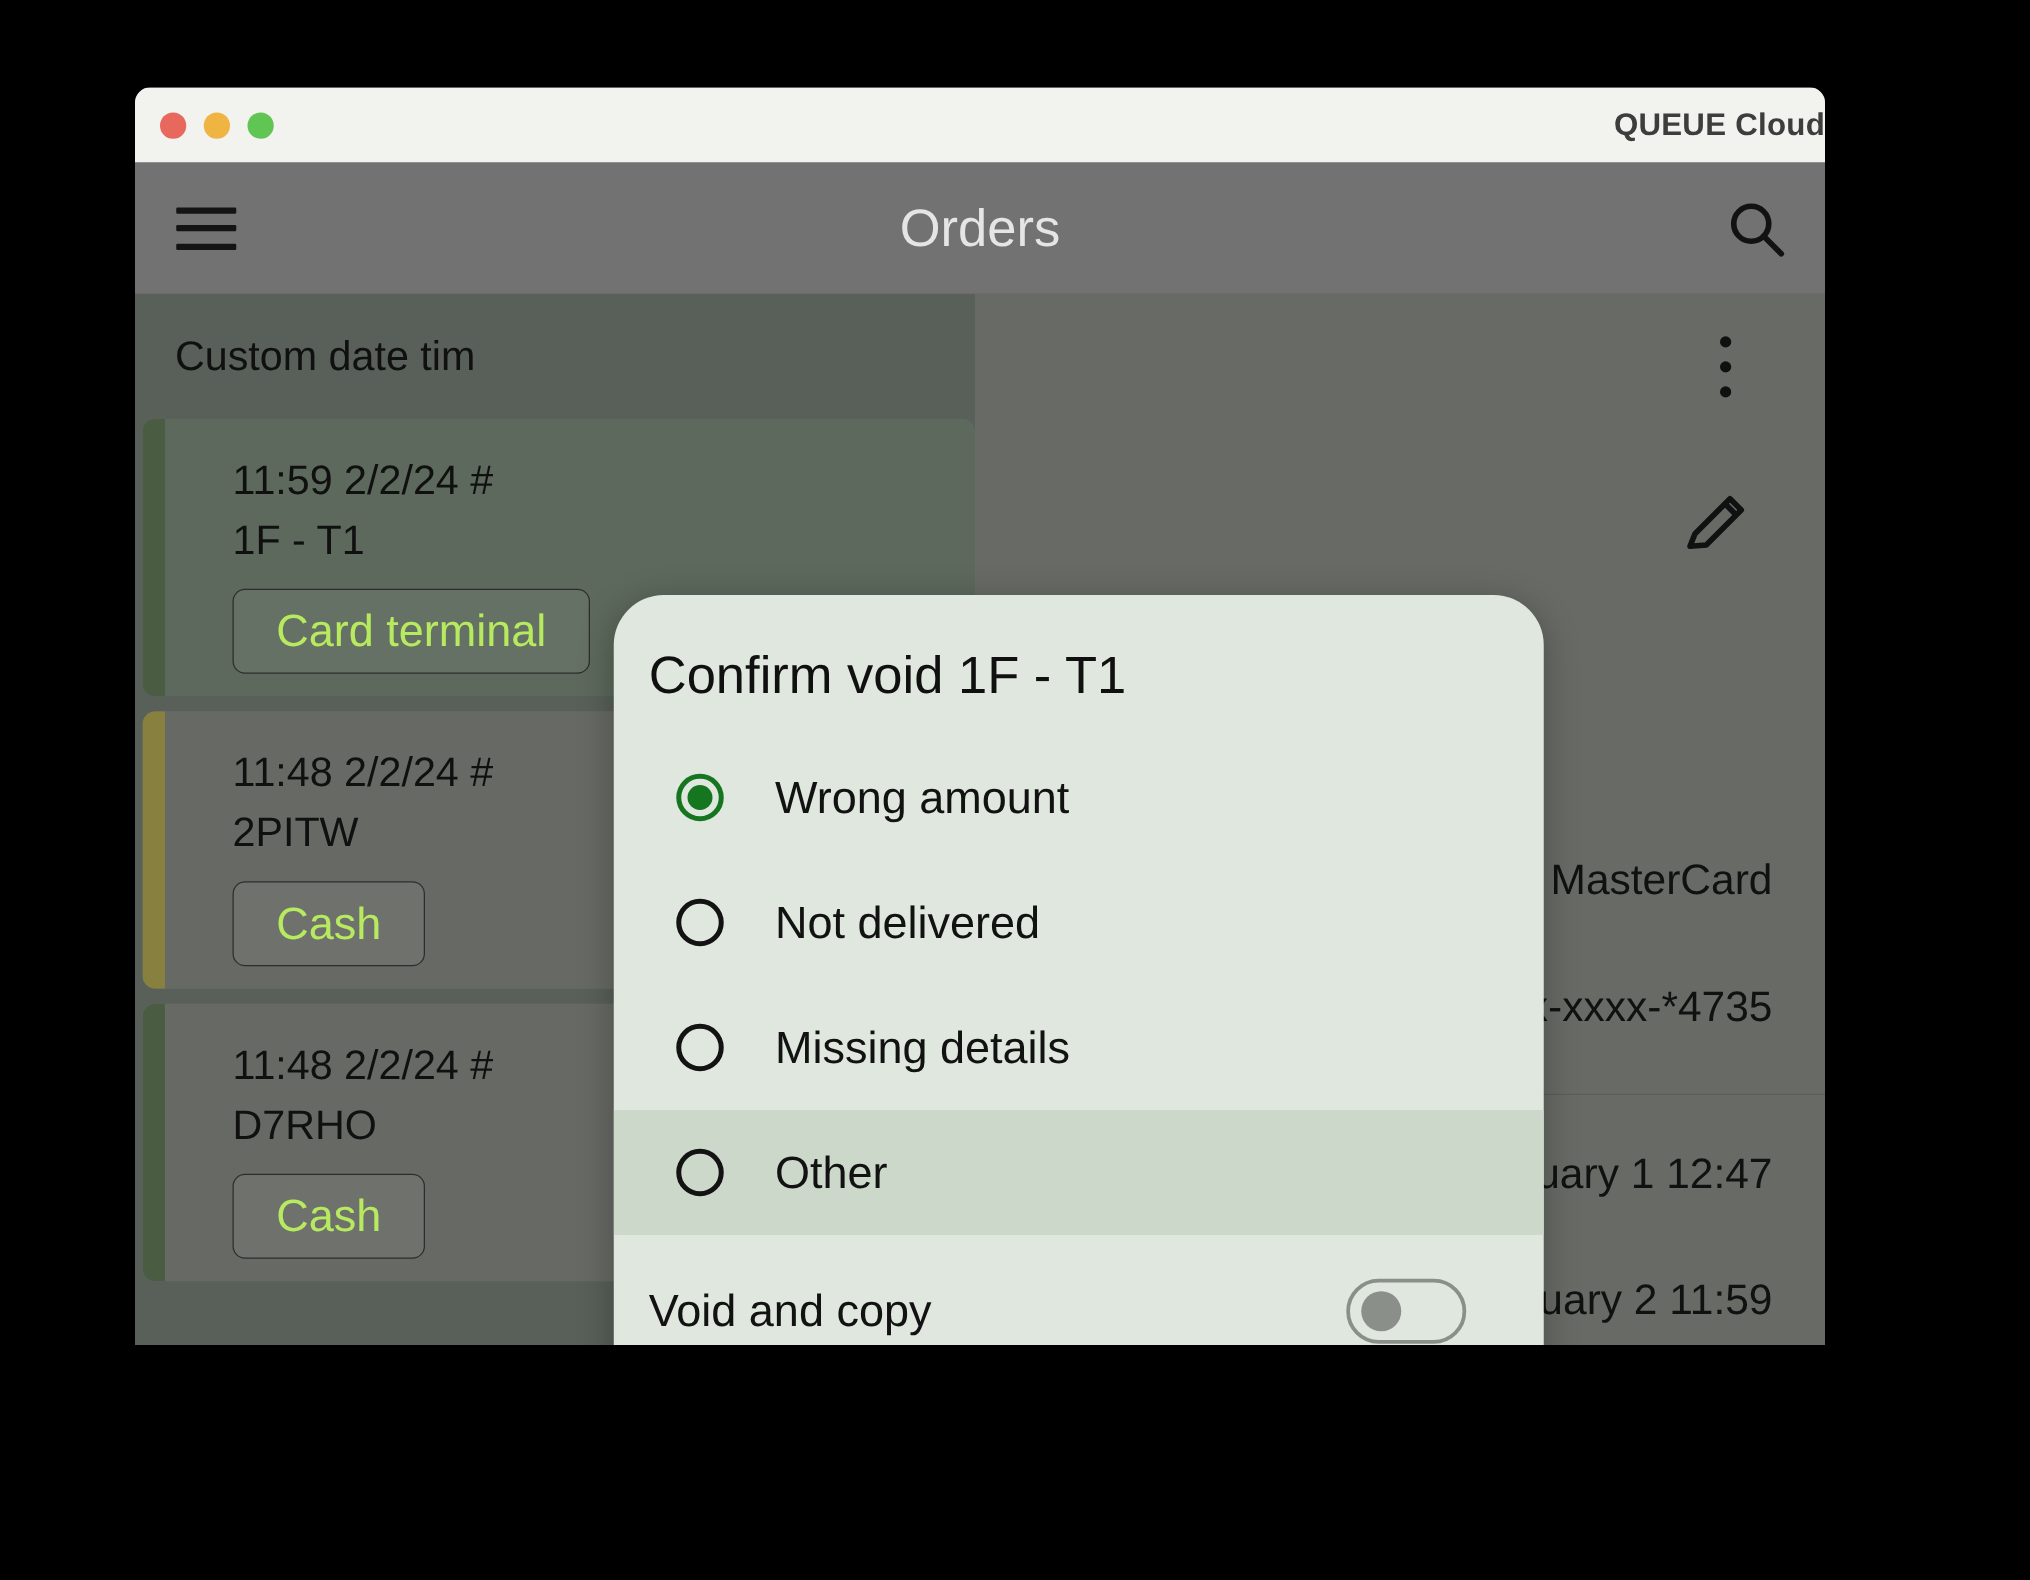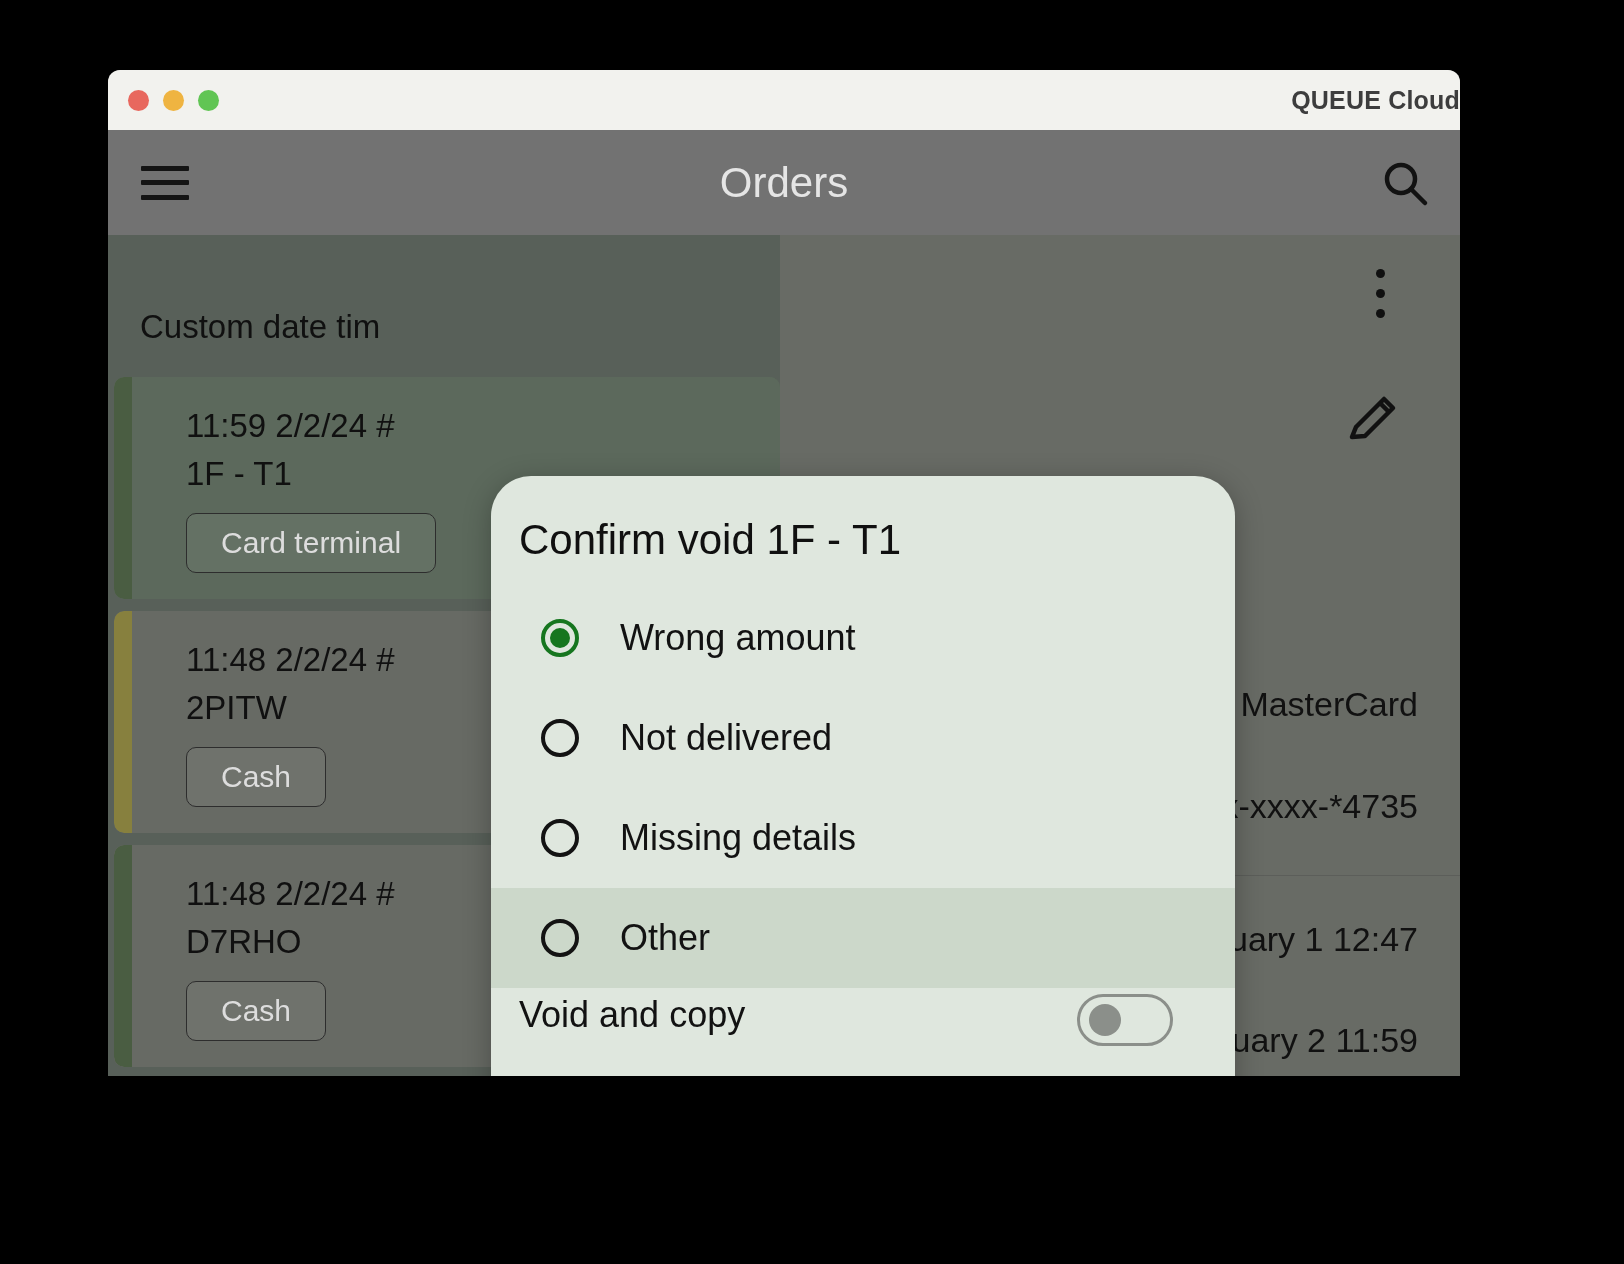--- a/index.html
+++ b/index.html
@@ -78,21 +78,20 @@
     position: relative;
     height: 841px;
     background: #5b645c;
     display: flex;
   }
 
   
   #left-col {
     width: 672px;
     position: relative;
-    margin-top: 42px;
   }
   #toolbar-row {
     height: 100px;
     display: flex;
     align-items: center;
     position: relative;
   }
   #custom-date {
     font-size: 33px;
     color: #111;
@@ -118,22 +117,22 @@
   .order-card.c1 { background: #5f6d5f; }
   .order-card.c2, .order-card.c3 { background: #6b6e68; }
   .ord-line1 { font-size: 33px; color: #111; white-space: nowrap; }
   .ord-line2 { font-size: 33px; color: #111; margin-top: 10px; white-space: nowrap; }
   .pay-chip {
     margin-top: 20px;
     display: inline-block;
     border: 1.5px solid #2f2f2f;
     border-radius: 10px;
     padding: 12px 34px;
-    font-size: 30px;
-    color: #e5e5e5;
+    font-size: 36px;
+    color: #bef264;
     background: rgba(255,255,255,0.06);
   }
 
   
   #right-col {
     flex: 1;
     background: #6c6f69;
     position: relative;
   }
   #detail-kebab {
@@ -214,21 +213,21 @@
     border-radius: 50%;
   }
   .radio-label {
     margin-left: 41px;
     font-size: 36px;
     color: #121212;
   }
 
   #toggle-row {
     display: flex;
-    align-items: flex-start;
+    align-items: center;
     justify-content: space-between;
     padding: 0 62px 0 28px;
     height: 110px;
     margin-top: 6px;
   }
   #toggle-label { font-size: 36px; color: #121212; }
   #void-copy-toggle {
     width: 96px; height: 52px;
     border: 3px solid #8b8f8a;
     border-radius: 26px;

